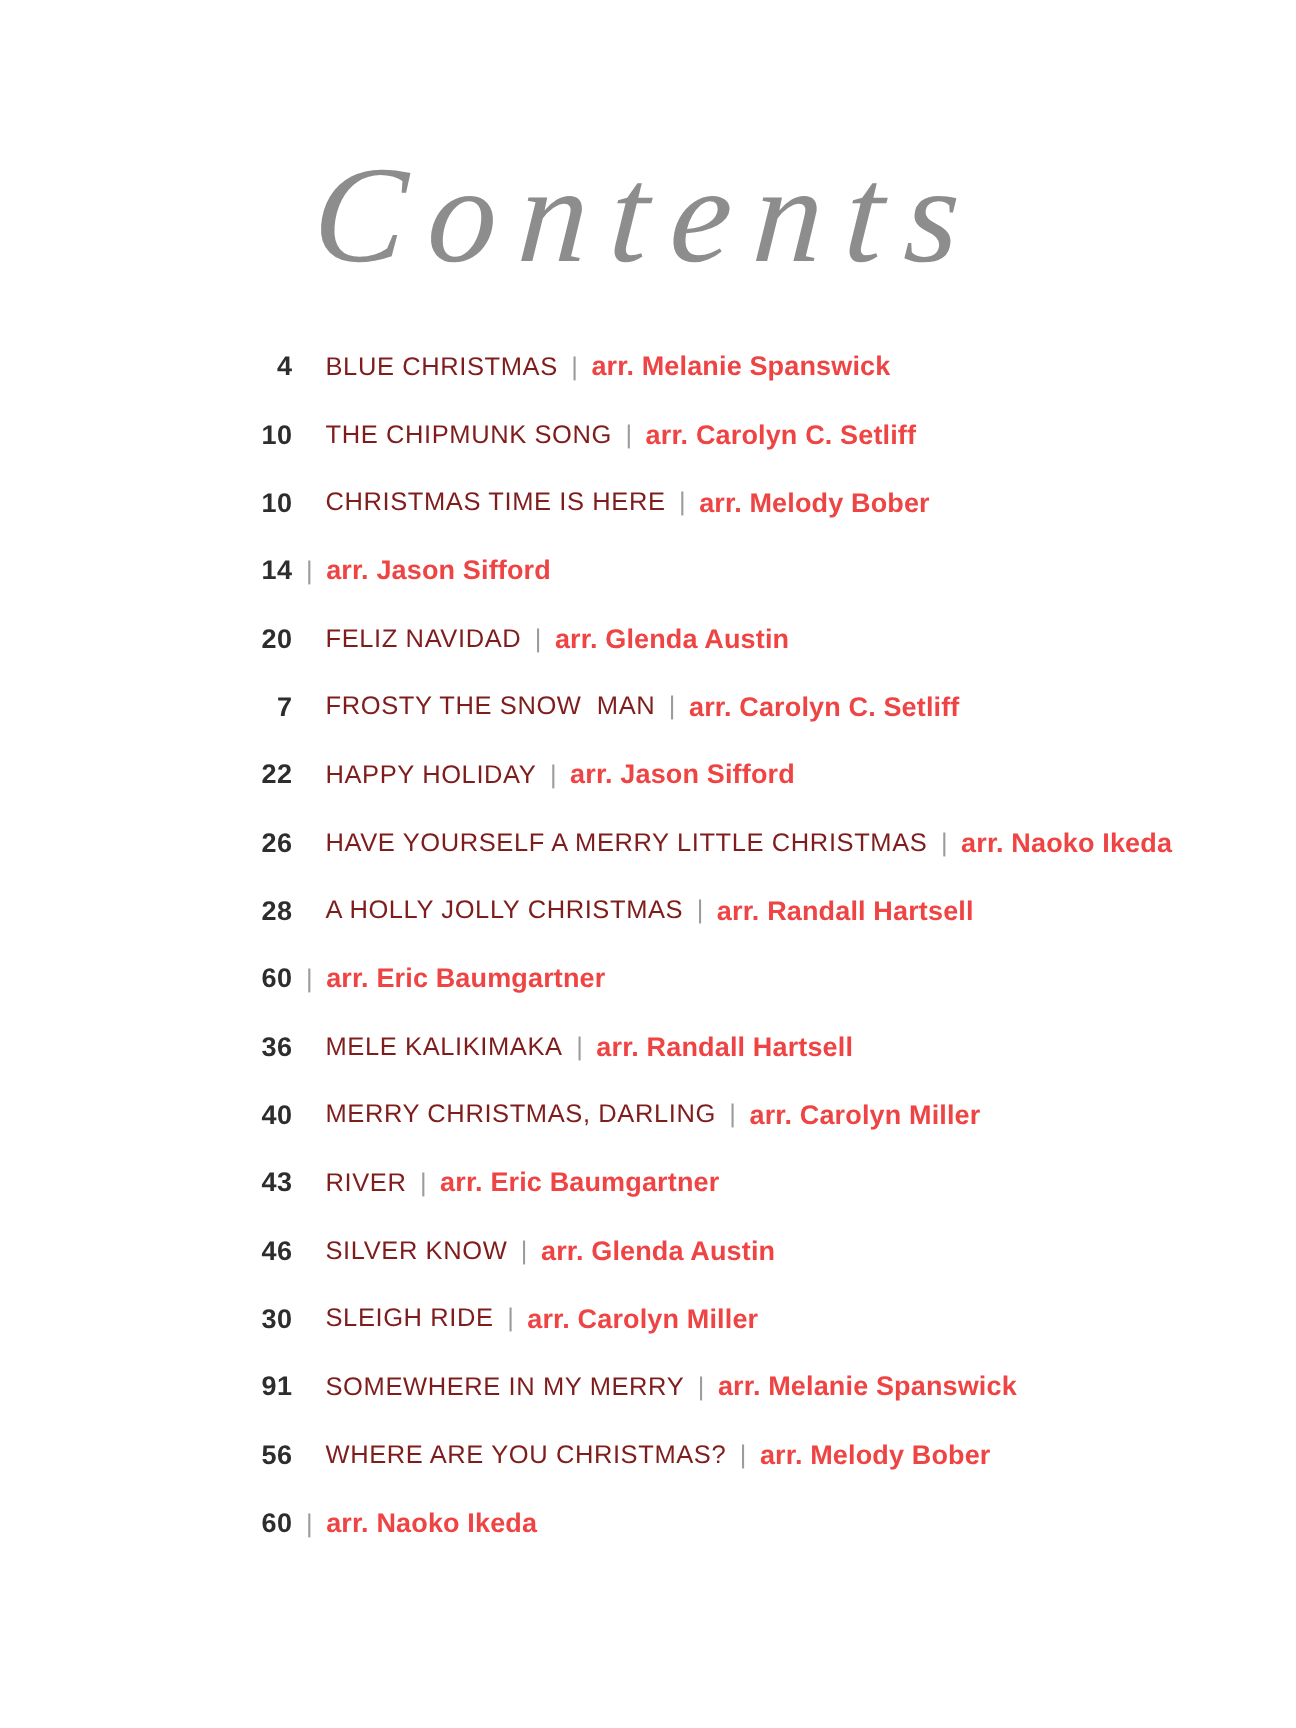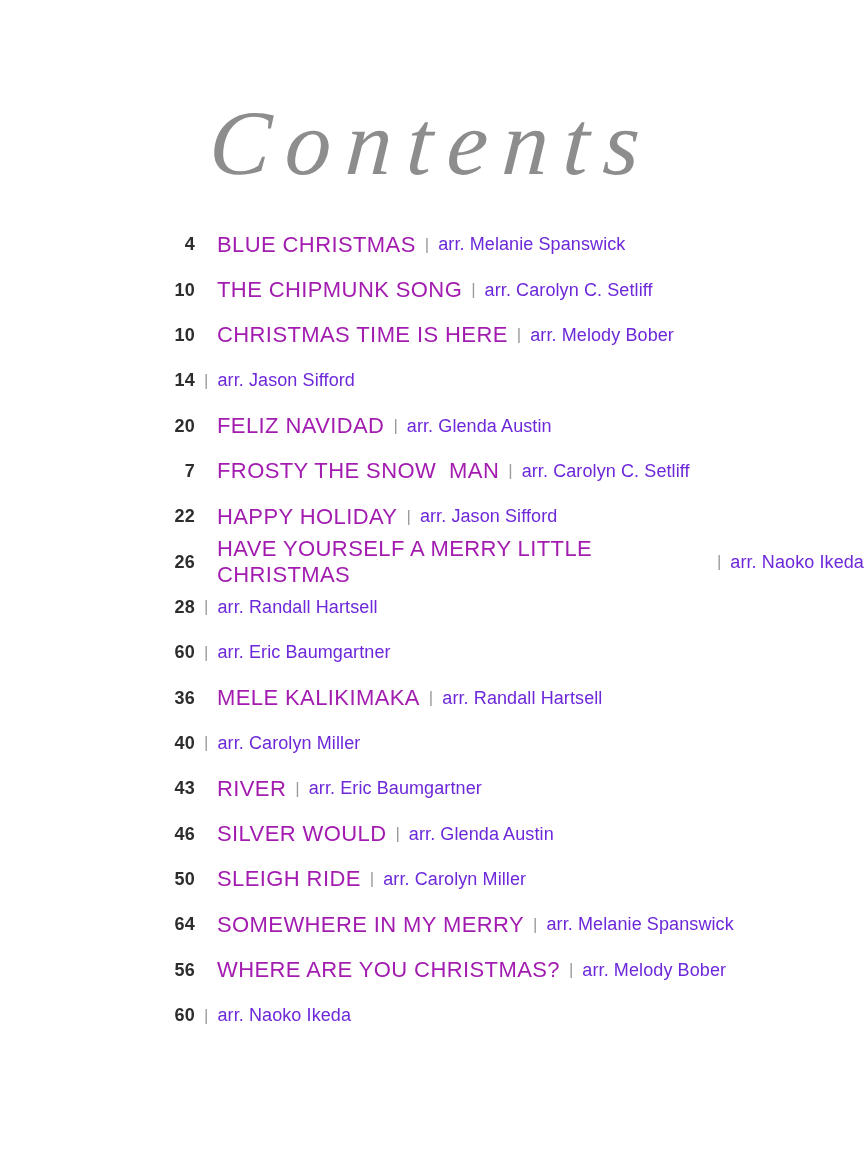--- a/index.html
+++ b/index.html
@@ -51,36 +51,36 @@
     width: 36px;
     text-align: right;
     font-size: 18px;
     font-weight: bold;
     color: #2d2d2d;
     letter-spacing: 0.3px;
     flex: 0 0 36px;
   }
   .toc-title {
     margin-left: 22px;
-    font-size: 22px;
+    font-size: 17px;
     font-weight: normal;
-    color: #a21caf;
+    color: #7f1d1d;
     letter-spacing: 0.4px;
     white-space: pre-wrap;
   }
   .toc-sep {
     margin: 0 9px;
     font-size: 17px;
     color: #9b9b9b;
     font-weight: normal;
   }
   .toc-arr {
     font-size: 18px;
-    font-weight: normal;
-    color: #6d28d9;
+    font-weight: bold;
+    color: #ef4444;
     letter-spacing: 0.1px;
   }
 </style>
 </head>
 <body>
 
 <div class="page">
 
   <div class="page-title">Contents</div>
 
@@ -136,66 +136,68 @@
 
       <div class="toc-row">
         <span class="toc-num">26</span>
         <span class="toc-title">HAVE YOURSELF A MERRY LITTLE CHRISTMAS</span>
         <span class="toc-sep">|</span>
         <span class="toc-arr">arr. Naoko Ikeda</span>
       </div>
 
       <div class="toc-row">
         <span class="toc-num">28</span>
+        <span class="toc-title">A HOLLY JOLLY CHRISTMAS</span>
         <span class="toc-sep">|</span>
         <span class="toc-arr">arr. Randall Hartsell</span>
       </div>
 
       <div class="toc-row">
         <span class="toc-num">60</span>
         <span class="toc-sep">|</span>
         <span class="toc-arr">arr. Eric Baumgartner</span>
       </div>
 
       <div class="toc-row">
         <span class="toc-num">36</span>
         <span class="toc-title">MELE KALIKIMAKA</span>
         <span class="toc-sep">|</span>
         <span class="toc-arr">arr. Randall Hartsell</span>
       </div>
 
       <div class="toc-row">
         <span class="toc-num">40</span>
+        <span class="toc-title">MERRY CHRISTMAS, DARLING</span>
         <span class="toc-sep">|</span>
         <span class="toc-arr">arr. Carolyn Miller</span>
       </div>
 
       <div class="toc-row">
         <span class="toc-num">43</span>
         <span class="toc-title">RIVER</span>
         <span class="toc-sep">|</span>
         <span class="toc-arr">arr. Eric Baumgartner</span>
       </div>
 
       <div class="toc-row">
         <span class="toc-num">46</span>
-        <span class="toc-title">SILVER WOULD</span>
+        <span class="toc-title">SILVER KNOW</span>
         <span class="toc-sep">|</span>
         <span class="toc-arr">arr. Glenda Austin</span>
       </div>
 
       <div class="toc-row">
-        <span class="toc-num">50</span>
+        <span class="toc-num">30</span>
         <span class="toc-title">SLEIGH RIDE</span>
         <span class="toc-sep">|</span>
         <span class="toc-arr">arr. Carolyn Miller</span>
       </div>
 
       <div class="toc-row">
-        <span class="toc-num">64</span>
+        <span class="toc-num">91</span>
         <span class="toc-title">SOMEWHERE IN MY MERRY</span>
         <span class="toc-sep">|</span>
         <span class="toc-arr">arr. Melanie Spanswick</span>
       </div>
 
       <div class="toc-row">
         <span class="toc-num">56</span>
         <span class="toc-title">WHERE ARE YOU CHRISTMAS?</span>
         <span class="toc-sep">|</span>
         <span class="toc-arr">arr. Melody Bober</span>

